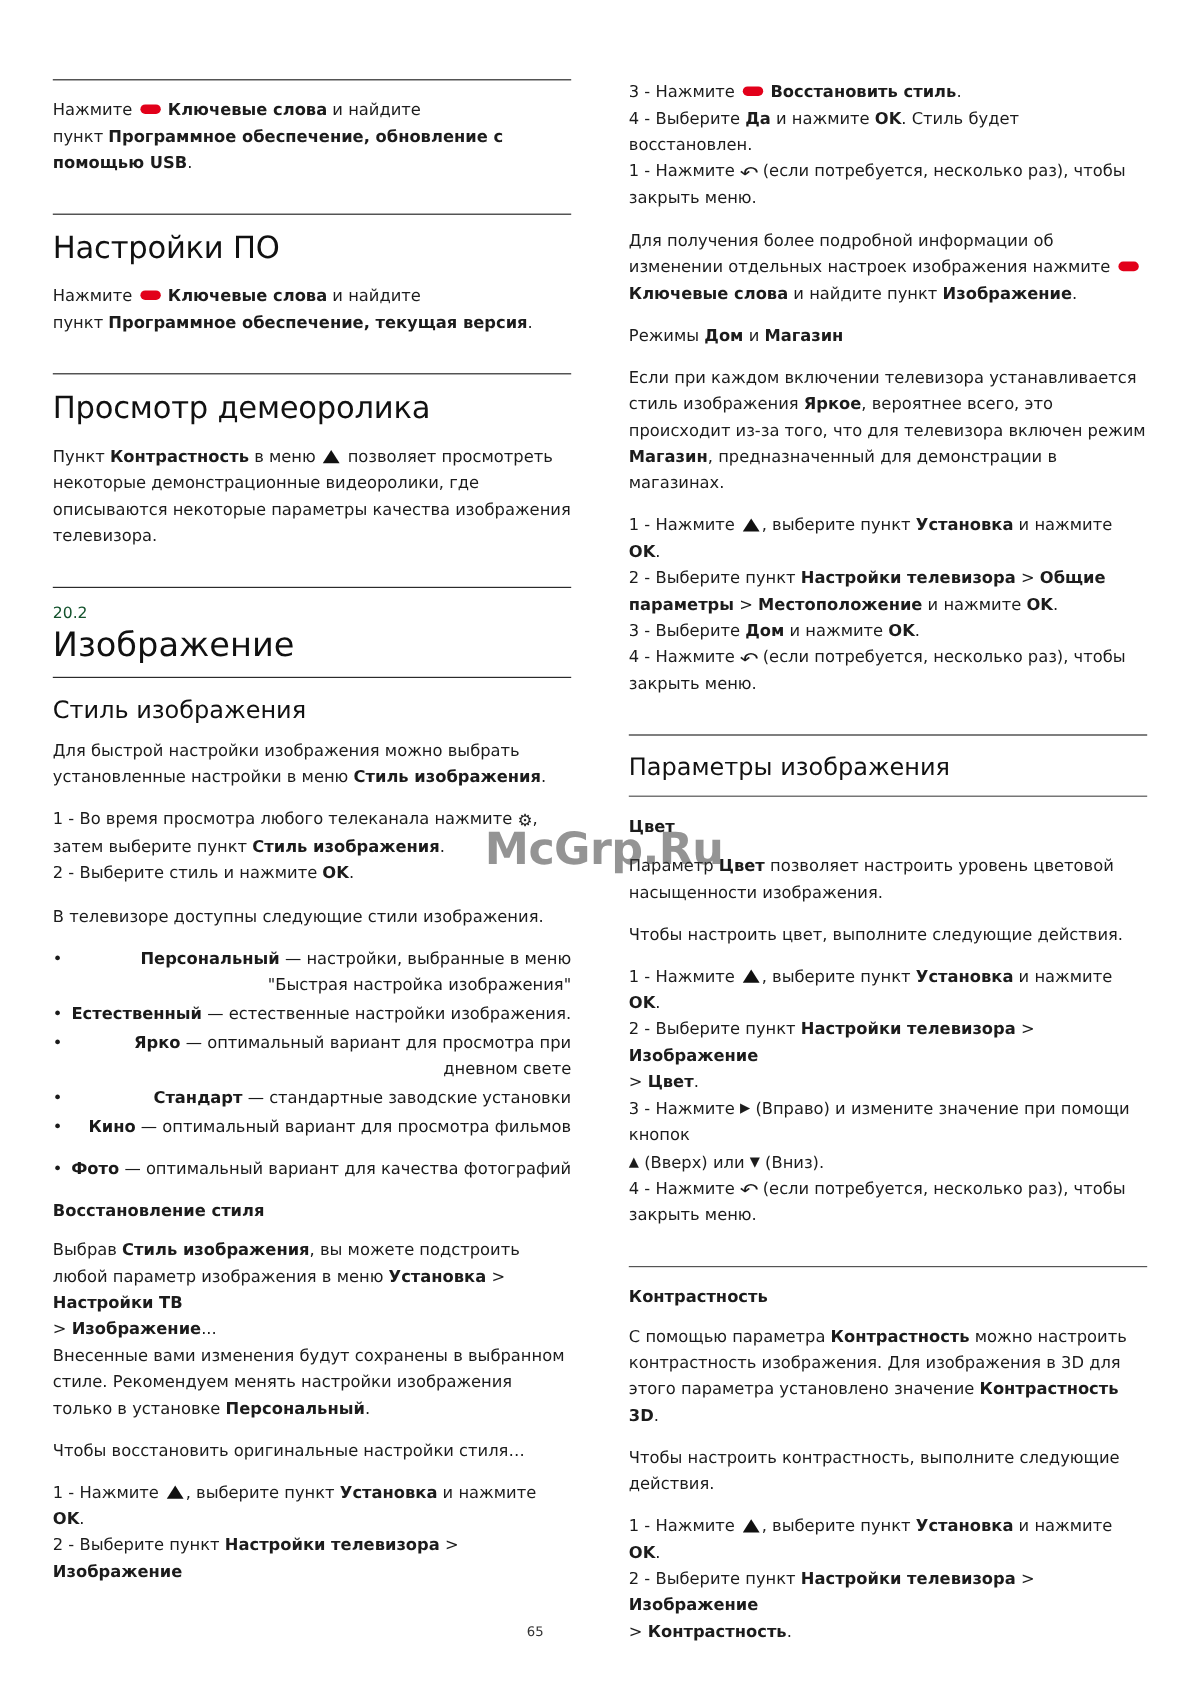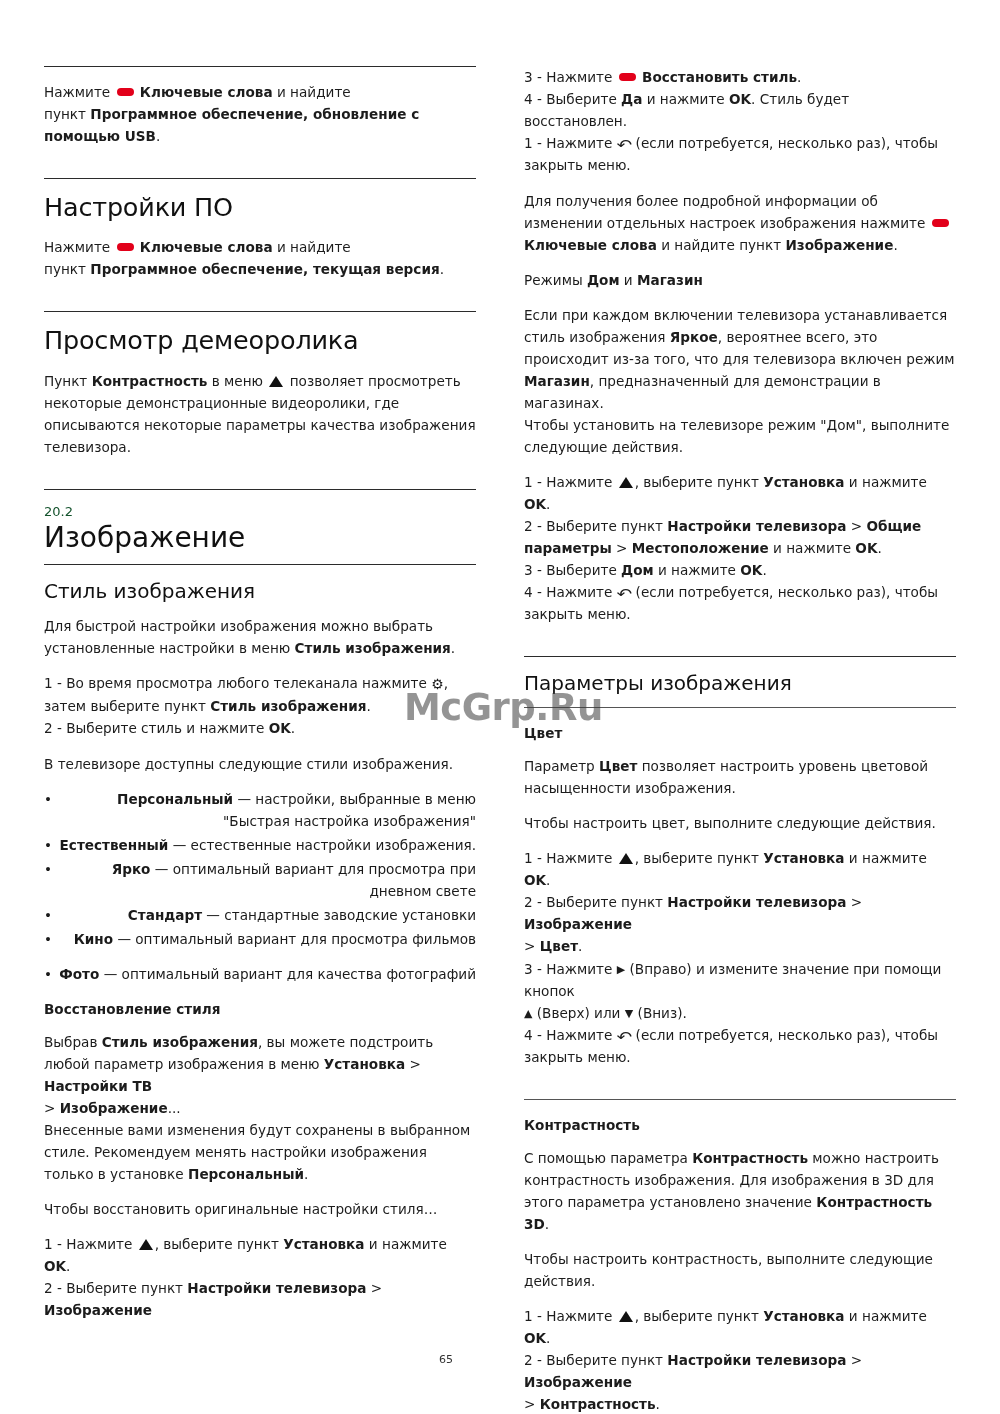--- a/index.html
+++ b/index.html
@@ -288,21 +288,20 @@
         <span>Режимы</span>
         <b>Дом</b>
         <span>и</span>
         <b>Магазин</b>
       </p>
 
       <p>
         <span>Если при каждом включении телевизора устанавливается стиль изображения</span>
         <b>Яркое</b><span>, вероятнее всего, это происходит из-за того, что для телевизора включен режим</span>
         <b>Магазин</b><span>, предназначенный для демонстрации в магазинах.</span><br>
-        <span>Чтобы установить на телевизоре режим "Дом", выполните следующие действия.</span>
       </p>
 
       <p>
         <span>1 - Нажмите</span>
         <span class="homeicon"></span><span>, выберите пункт</span>
         <b>Установка</b>
         <span>и нажмите</span>
         <b>OK</b><span>.</span><br>
         <span>2 - Выберите пункт</span>
         <b>Настройки телевизора</b>

